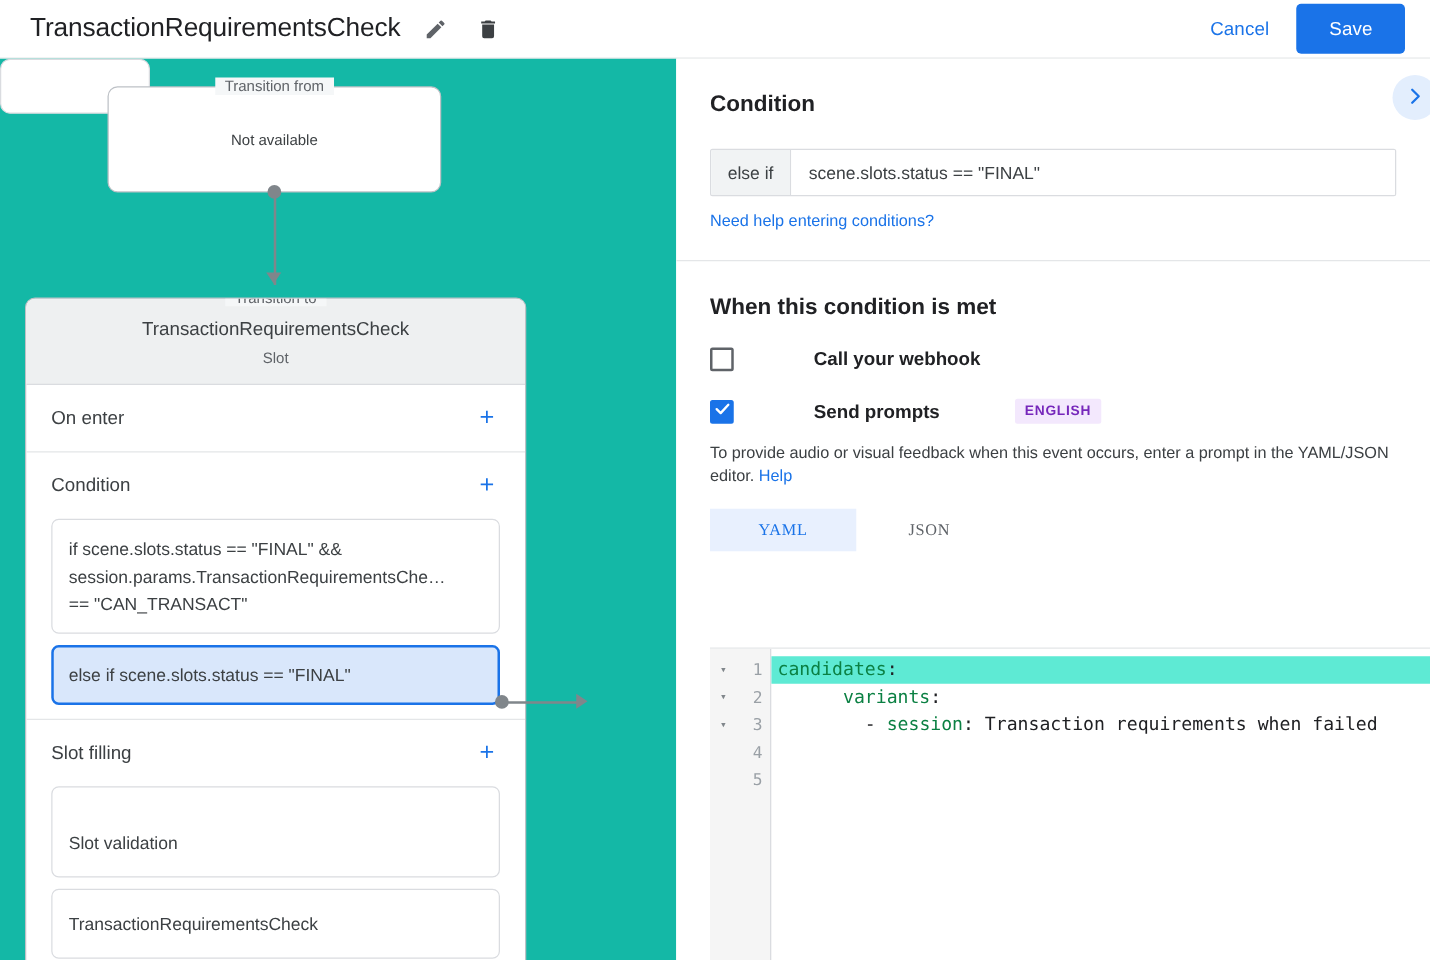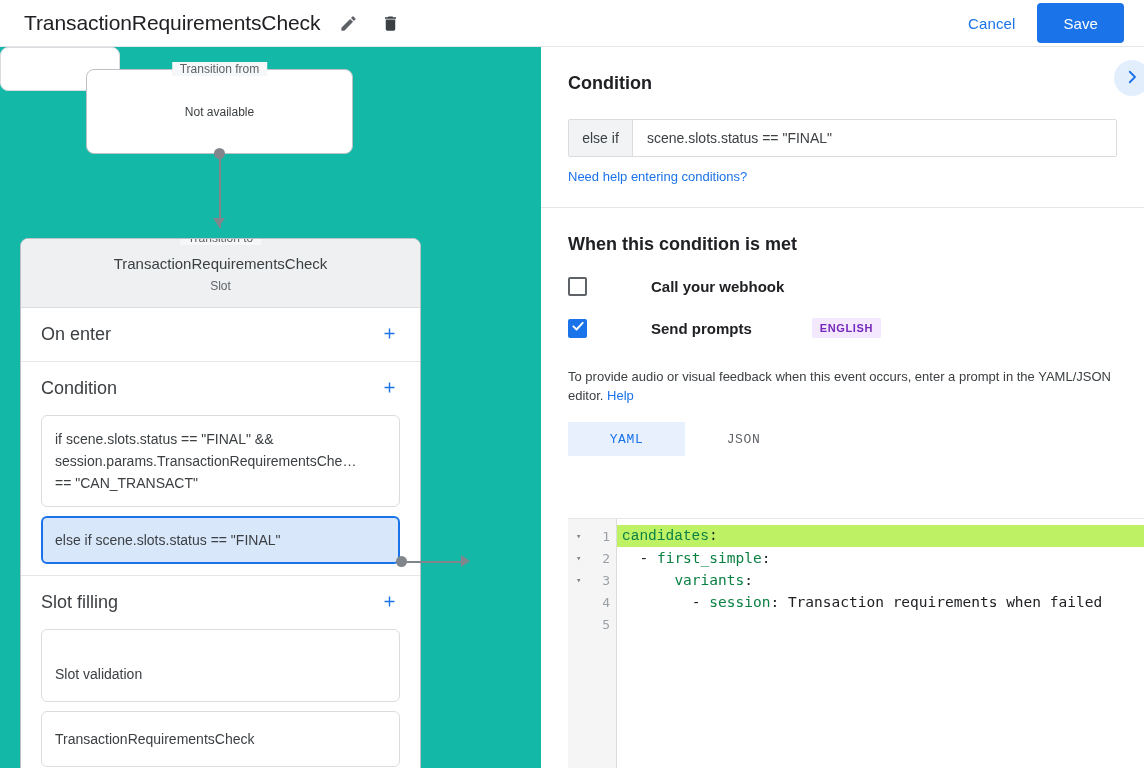--- a/index.html
+++ b/index.html
@@ -153,21 +153,21 @@
     border-bottom: 1px solid #e4e6e8;
     padding: 0 20px 0 20px;
   }
   .scene-section:last-child { border-bottom: none; }
   .scene-section-head {
     display: flex; align-items: center;
     justify-content: space-between;
     height: 53px;
   }
   .scene-section-title {
-    font-size: 18px; color: #3c4043;
+    font-size: 15px; color: #3c4043;
   }
   .plus-btn {
     width: 22px; height: 22px;
     display: flex; align-items: center; justify-content: center;
     border: none; background: transparent; cursor: pointer;
     color: #1a73e8; padding: 0;
   }
   .scene-item {
     border: 1px solid #dadce0;
     border-radius: 6px;
@@ -280,42 +280,42 @@
     margin-left: 16px;
     background: #f3e8fd;
     color: #7627bb;
     font-size: 11px;
     letter-spacing: 0.6px;
     padding: 4px 8px;
     border-radius: 2px;
     font-weight: bold;
   }
   .help-text {
-    margin-top: 29px;
+    margin-top: 13px;
     font-size: 13px;
     color: #3c4043;
     line-height: 19px;
     max-width: 556px;
   }
 
   
   .tabs {
     display: flex;
     margin-top: 17px;
   }
   .tab {
     width: 117px; height: 34px;
     display: flex; align-items: center; justify-content: center;
     font-size: 13px;
     letter-spacing: 0.6px;
     color: #5f6368;
     cursor: pointer;
     background: transparent;
     border: none;
-    font-family: Liberation Mono, monospace;
+    font-family: Liberation Serif, serif;
   }
   .tab.active {
     background: #e8f0fe;
     color: #1a73e8;
   }
 
   
   .editor {
     position: absolute;
     left: 568px; top: 471px;
@@ -355,21 +355,21 @@
   }
   .cline {
     height: 22px;
     white-space: pre;
     font-family: "DejaVu Sans Mono", monospace;
     font-size: 14.5px;
     line-height: 22px;
     color: #202124;
     padding-left: 5px;
   }
-  .cline.hl { background: #bef264; font-family: Liberation Mono, monospace; }
+  .cline.hl { background: #5eead4; }
   .tok-key { color: #0b8043; }
   .tok-txt { color: #202124; }
 </style>
 </head>
 <body>
 
 <div class="topbar">
   <div class="topbar-title">TransactionRequirementsCheck</div>
 
   <button class="icon-btn">
@@ -540,20 +540,19 @@
           <span class="fold"></span>
           <span class="gnum">4</span>
         </div>
         <div class="gline">
           <span class="fold"></span>
           <span class="gnum">5</span>
         </div>
       </div>
     <div class="code" id="code">
         <div class="cline hl"><span class="tok-txt"></span><span class="tok-key">candidates</span><span class="tok-txt">:</span><span class="tok-txt"></span></div>
-        <div class="cline"><span class="tok-txt">  - </span><span class="tok-key">first_simple</span><span class="tok-txt">:</span><span class="tok-txt"></span></div>
         <div class="cline"><span class="tok-txt">      </span><span class="tok-key">variants</span><span class="tok-txt">:</span><span class="tok-txt"></span></div>
         <div class="cline"><span class="tok-txt">        - </span><span class="tok-key">session</span><span class="tok-txt">:</span><span class="tok-txt"> Transaction requirements when failed</span></div>
         <div class="cline"> </div>
       </div>
   </div>
 
 </div>
 
 </body></html>

